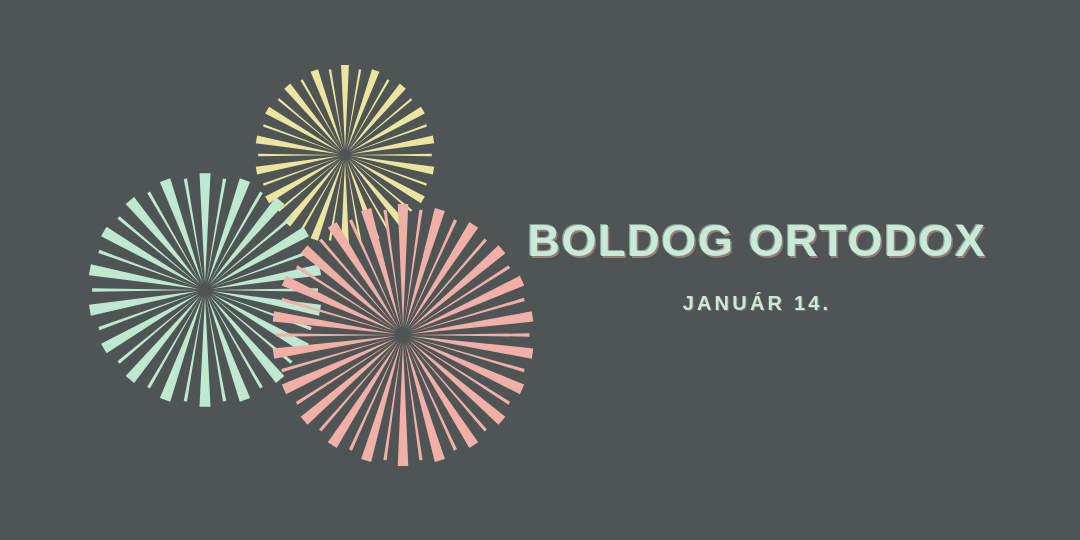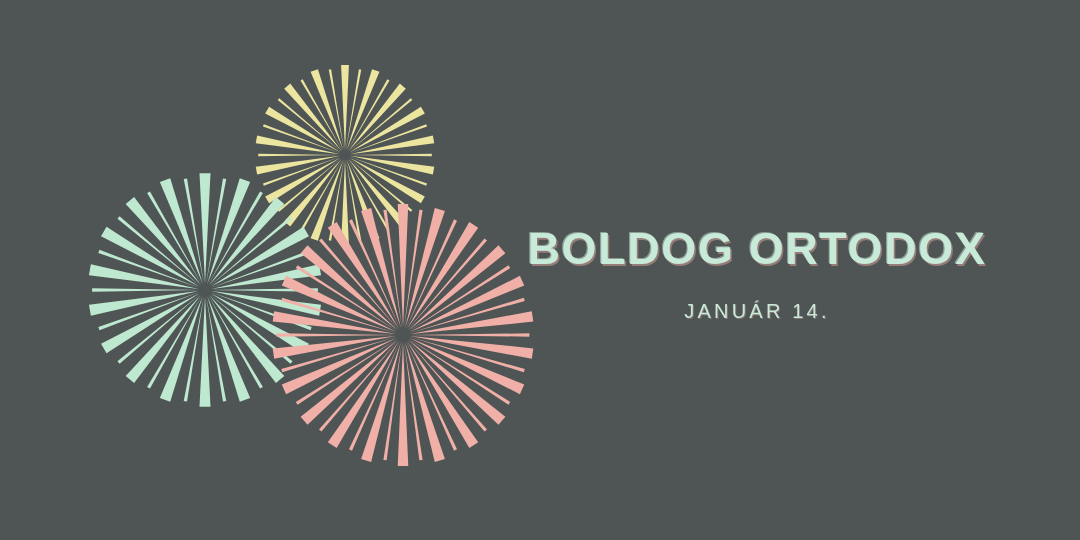--- a/index.html
+++ b/index.html
@@ -22,42 +22,42 @@
     position: absolute;
     
     transform: translate(-50%, -50%);
   }
   .firework svg { display: block; overflow: visible; }
 
   
   .text-block {
     position: absolute;
     left: 757px;
-    top: 226px;
+    top: 218px;
     transform: translateX(-50%);
     text-align: center;
     width: 520px;
   }
   .headline {
     color: #c8ead8;
     font-family: "Liberation Sans", sans-serif;
     font-weight: 700;
     font-size: 45px;
     line-height: 46px;
     letter-spacing: 1.6px;
     margin: 0;
     text-shadow: 1.5px 1.5px 0 rgba(240,176,168,0.45),
                 -1.2px -0.6px 0 rgba(200,234,216,0.5);
     white-space: nowrap;
   }
   .headline-line2 { }
   .subtitle {
     color: #c8ead8;
     font-family: "Liberation Sans", sans-serif;
-    font-weight: 400;
+    font-weight: 700;
     font-size: 20px;
     letter-spacing: 3.2px;
     margin: 0;
     padding-top: 28px;
     text-shadow: 1px 1px 0 rgba(240,176,168,0.35);
     white-space: nowrap;
   }
 </style>
 </head>
 <body>

